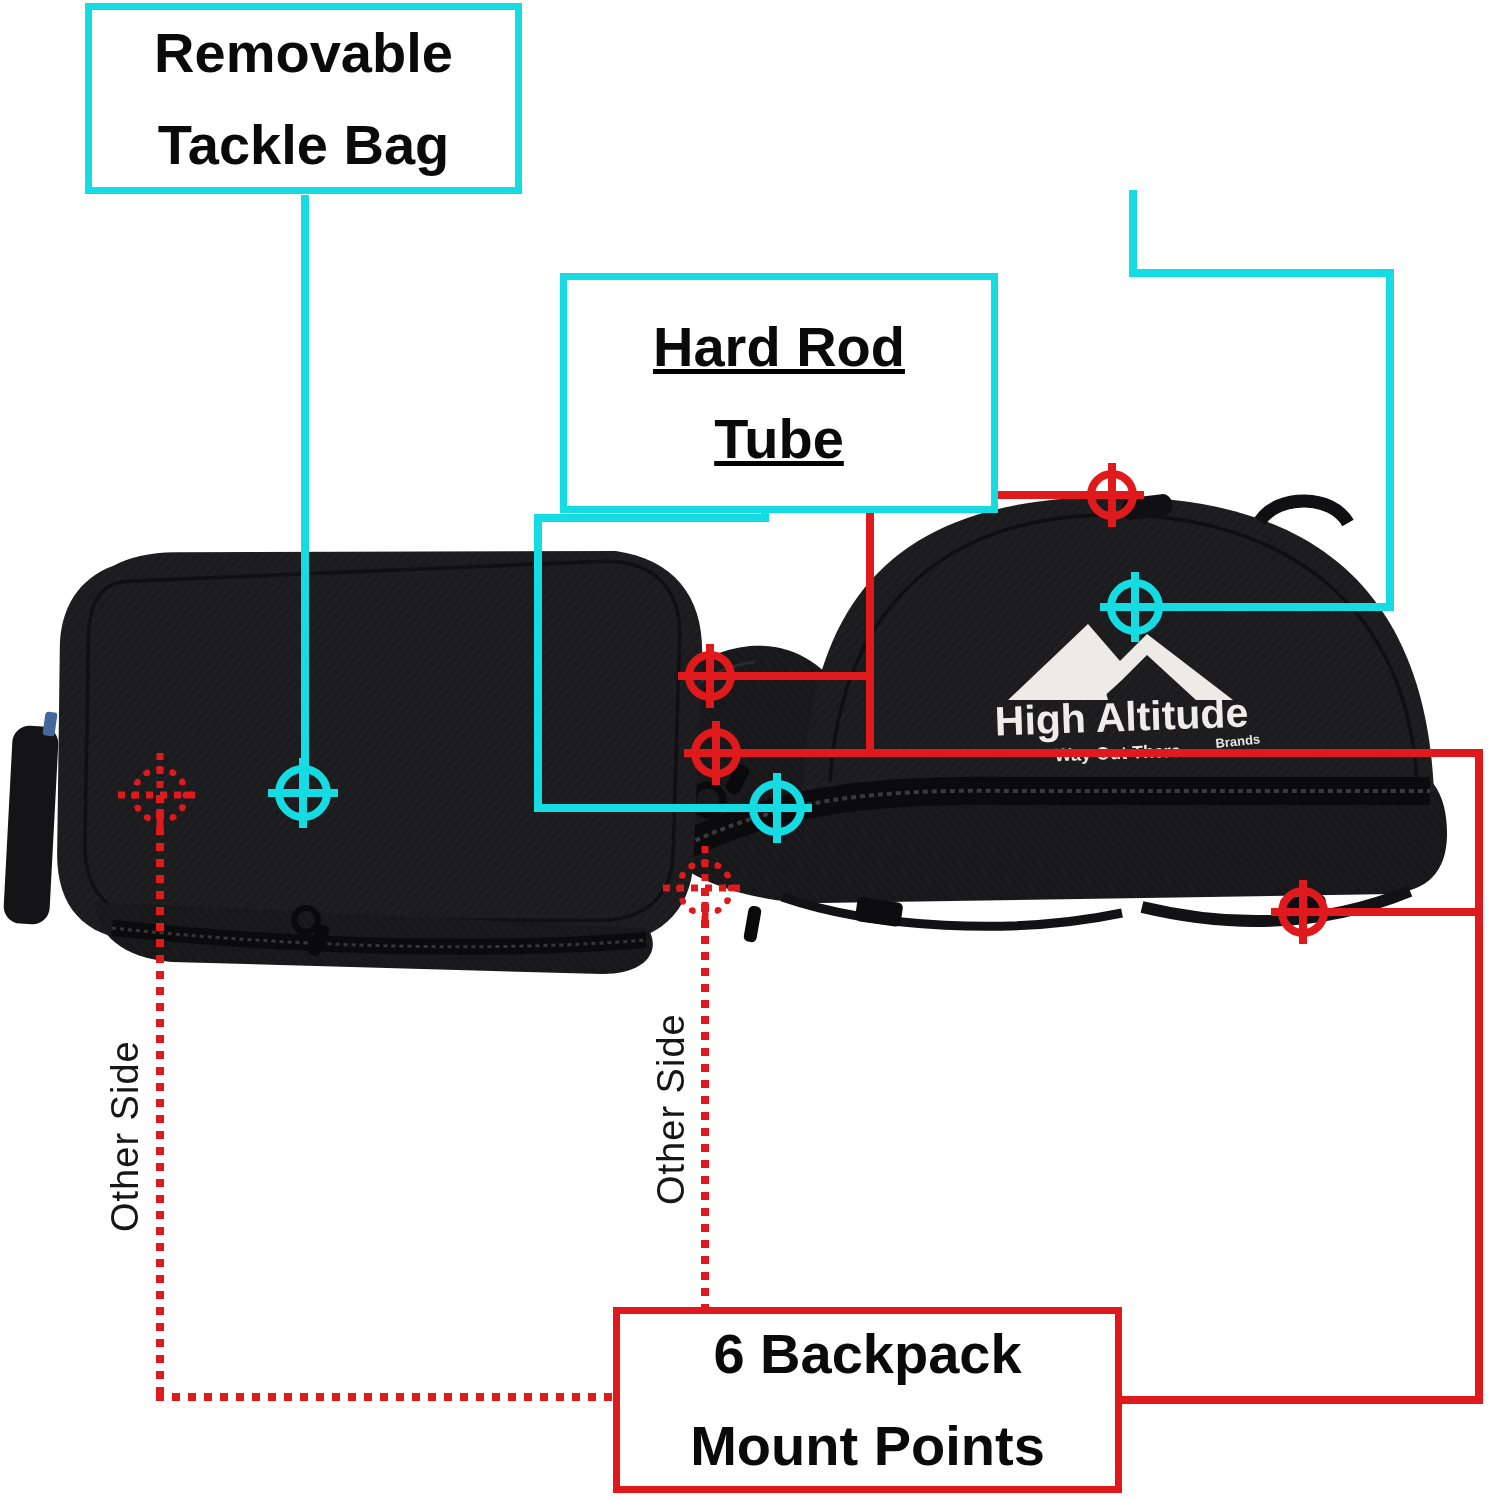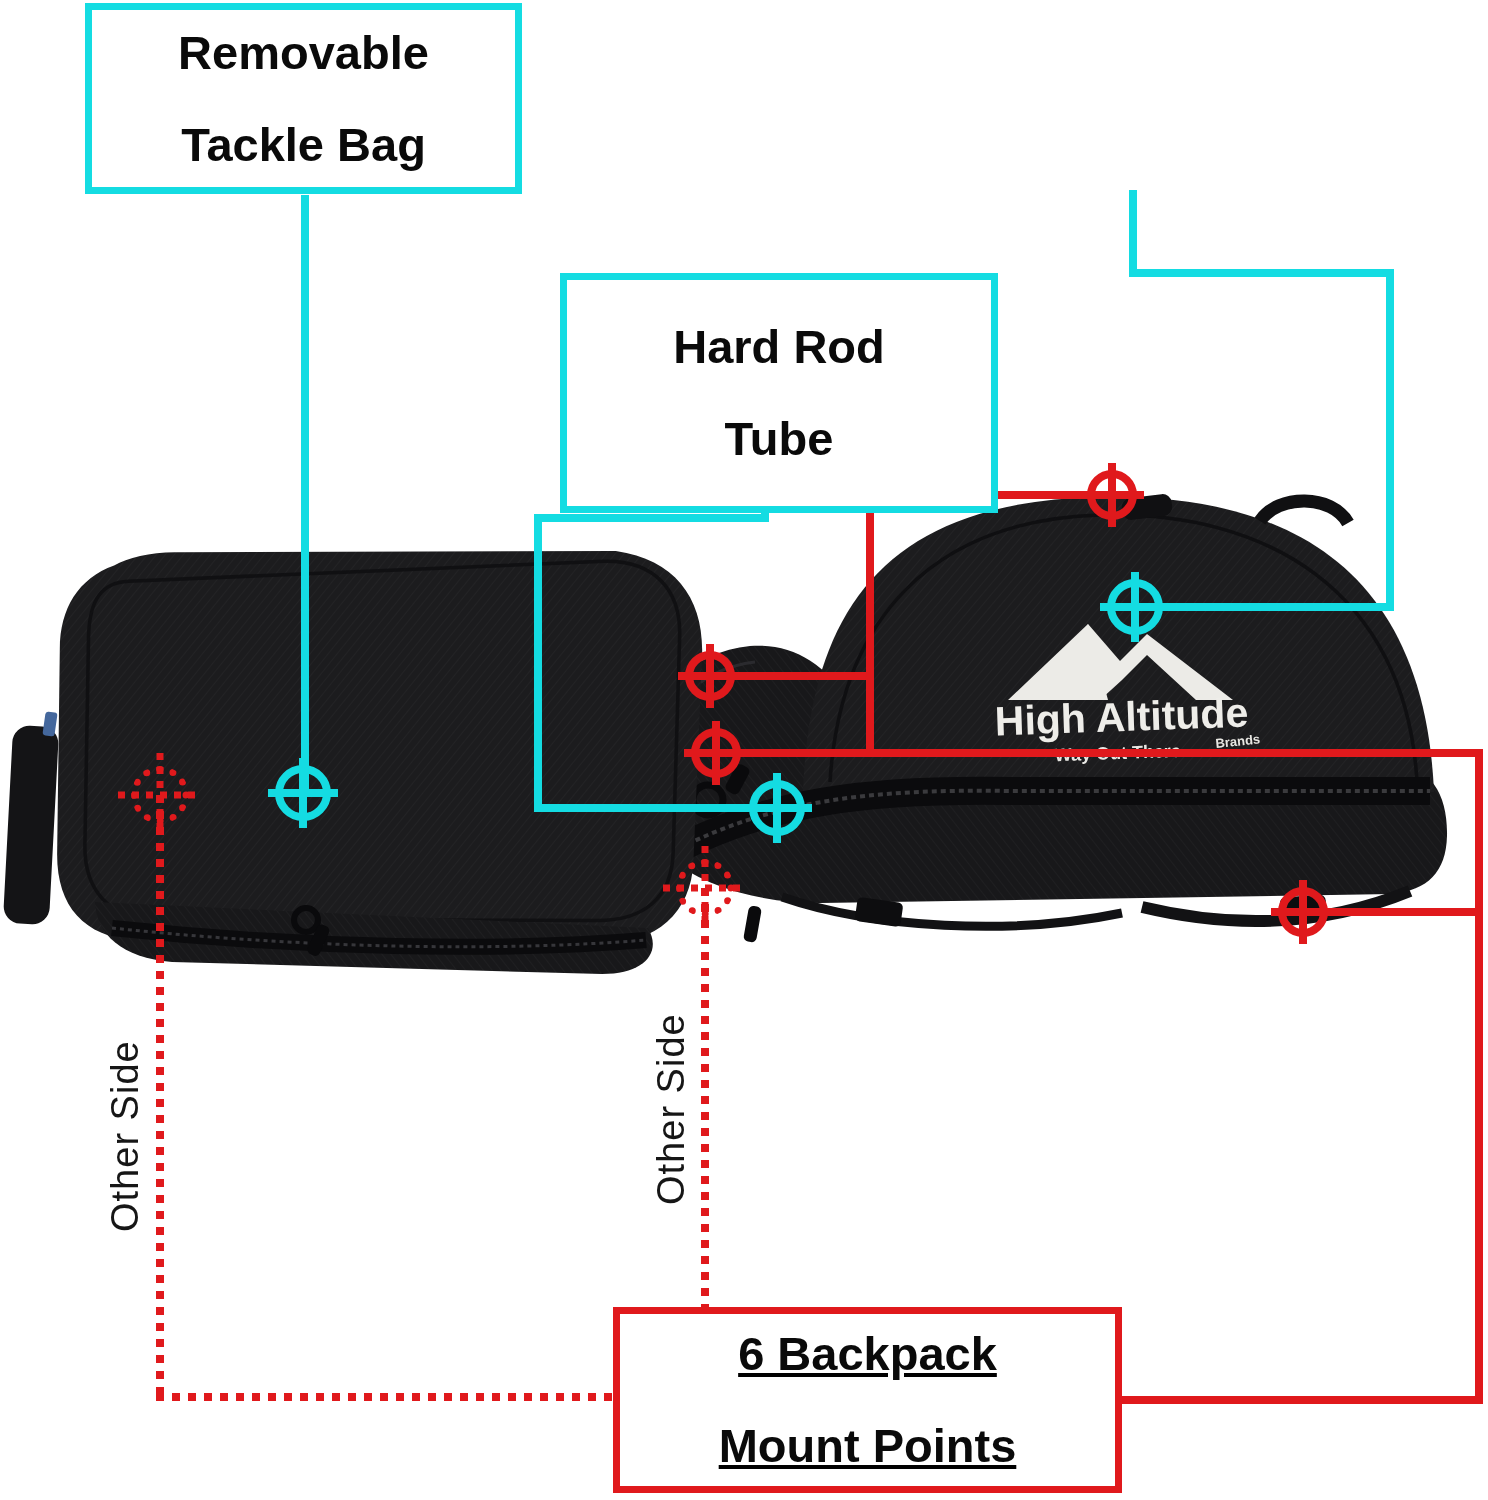--- a/index.html
+++ b/index.html
@@ -32,21 +32,21 @@
   .xh.dotted::after{background:repeating-linear-gradient(to right,var(--red) 0 7px,transparent 7px 14px);left:-20px;right:-20px;height:7px;}
   
   .callout{
     position:absolute;box-sizing:border-box;background:#ffffff;z-index:5;
     display:flex;align-items:center;justify-content:center;
   }
   .callout.cyan{border:7px solid var(--cyan);}
   .callout.red{border:7px solid var(--red);}
   .callout .txt{
     white-space:pre-line;text-align:center;color:var(--label);
-    font-weight:bold;font-size:47px;line-height:92px;letter-spacing:0px;
+    font-weight:bold;font-size:56px;line-height:92px;letter-spacing:0px;
   }
   
   .side-label{
     position:absolute;z-index:4;color:#161616;font-size:38px;font-weight:400;
     transform:rotate(-90deg);transform-origin:0 0;letter-spacing:1px;white-space:nowrap;
   }
 </style>
 </head>
 <body>
 
@@ -156,26 +156,26 @@
 
   <div class="xh dotted" style="left:160px;top:795px;"></div>
   <div class="xh dotted" style="left:705px;top:888px;"></div>
 
   <div class="callout cyan" style="left:85px;top:3px;width:437px;height:191px;">
     <div class="txt">Removable
 Tackle Bag</div>
   </div>
 
 
-  <div class="callout cyan" style="left:560px;top:273px;width:438px;height:240px;">
+  <div class="callout cyan" style="left:560px;top:273px;width:438px;height:240px;text-decoration:underline;">
     <div class="txt">Hard Rod
 Tube</div>
   </div>
 
-  <div class="callout red" style="left:613px;top:1307px;width:509px;height:186px;text-decoration:underline;">
+  <div class="callout red" style="left:613px;top:1307px;width:509px;height:186px;">
     <div class="txt">6 Backpack
 Mount Points</div>
   </div>
 
   <div class="side-label" style="left:104px;top:1232px;">Other Side</div>
   <div class="side-label" style="left:650px;top:1205px;">Other Side</div>
 
 </div>
 
 </body></html>

